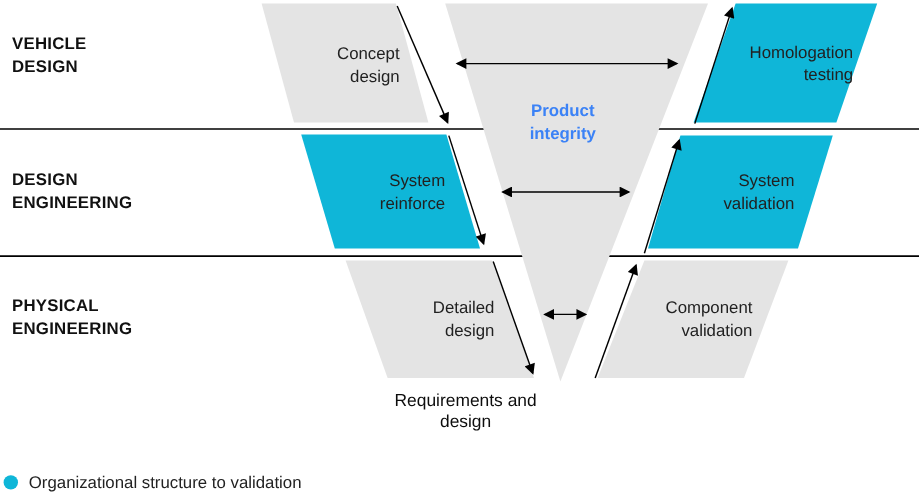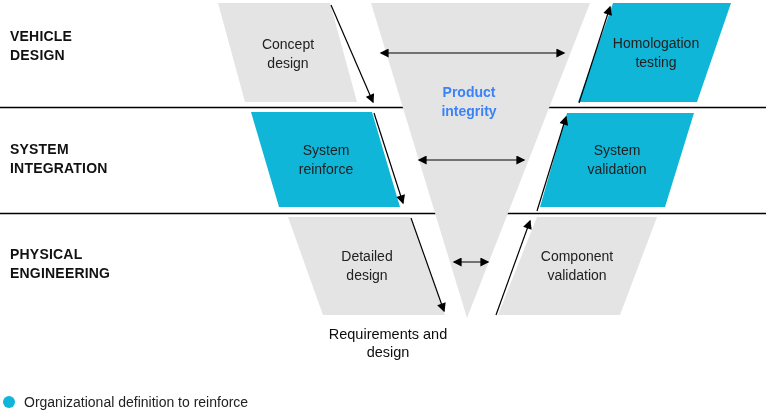--- a/index.html
+++ b/index.html
@@ -4,21 +4,21 @@
 <style>
   html,body{margin:0;padding:0;background:#fff;}
   body{font-family:"Liberation Sans","DejaVu Sans",sans-serif;}
   .canvas{position:relative;width:766px;height:419px;background:#fff;overflow:hidden;}
   .layer{position:absolute;left:0;top:0;}
   .lbl{position:absolute;transform:translate(-50%,-50%);text-align:center;
        color:#1c1c1c;font-size:14px;line-height:19px;white-space:normal;}
   .row-label{position:absolute;left:10px;width:120px;text-align:left;
        font-weight:bold;font-size:14px;line-height:19px;color:#111;
        letter-spacing:.2px;}
-  .stage-label{color:#212121;}
+  .stage-label{color:#212121;text-align:right;}
   .center-label{font-weight:600;color:#3b82f6;}
   .bottom-label{font-weight:normal;font-size:14.5px;line-height:18px;color:#0d0d0d;}
   .legend{position:absolute;left:3px;top:394px;display:flex;align-items:center;gap:9px;}
   .legend-dot{width:12px;height:12px;border-radius:50%;flex:0 0 auto;}
   .legend-text{font-size:14px;color:#222;}
 </style>
 </head>
 <body>
 
 <div class="canvas">
@@ -50,32 +50,32 @@
     <line x1="496" y1="315" x2="530" y2="221" stroke="#000" stroke-width="1.2" marker-end="url(#ah)"></line>
     <line x1="537" y1="211" x2="566" y2="117" stroke="#000" stroke-width="1.2" marker-end="url(#ah)"></line>
     <line x1="579" y1="103" x2="610" y2="7" stroke="#000" stroke-width="1.2" marker-end="url(#ah)"></line>
 
     <line x1="381" y1="53" x2="564" y2="53" stroke="#000" stroke-width="1.2" marker-start="url(#ah)" marker-end="url(#ah)"></line>
     <line x1="419" y1="160" x2="524" y2="160" stroke="#000" stroke-width="1.2" marker-start="url(#ah)" marker-end="url(#ah)"></line>
     <line x1="454" y1="262" x2="488" y2="262" stroke="#000" stroke-width="1.2" marker-start="url(#ah)" marker-end="url(#ah)"></line>
   </svg>
 
   <div class="row-label" style="top:27px;">VEHICLE DESIGN</div>
-  <div class="row-label" style="top:140px;">SYSTEM INTEGRATION</div>
+  <div class="row-label" style="top:140px;">DESIGN ENGINEERING</div>
   <div class="row-label" style="top:245px;">PHYSICAL ENGINEERING</div>
 
   <div class="lbl stage-label" style="left:288px;top:54px;width:90px;">Concept design</div>
   <div class="lbl stage-label" style="left:326px;top:160px;width:90px;">System reinforce</div>
   <div class="lbl stage-label" style="left:367px;top:266px;width:90px;">Detailed design</div>
   <div class="lbl stage-label" style="left:656px;top:53px;width:110px;">Homologation testing</div>
   <div class="lbl stage-label" style="left:617px;top:160px;width:90px;">System validation</div>
   <div class="lbl stage-label" style="left:577px;top:266px;width:100px;">Component validation</div>
 
   <div class="lbl center-label" style="left:469px;top:102px;width:80px;">Product integrity</div>
 
   <div class="lbl bottom-label" style="left:388px;top:343px;width:125px;">Requirements and design</div>
 
   <div class="legend">
     <span class="legend-dot" style="background: rgb(15, 182, 216);"></span>
-    <span class="legend-text">Organizational definition to reinforce</span>
+    <span class="legend-text">Organizational structure to validation</span>
   </div>
 
 </div>
 
 </body></html>

